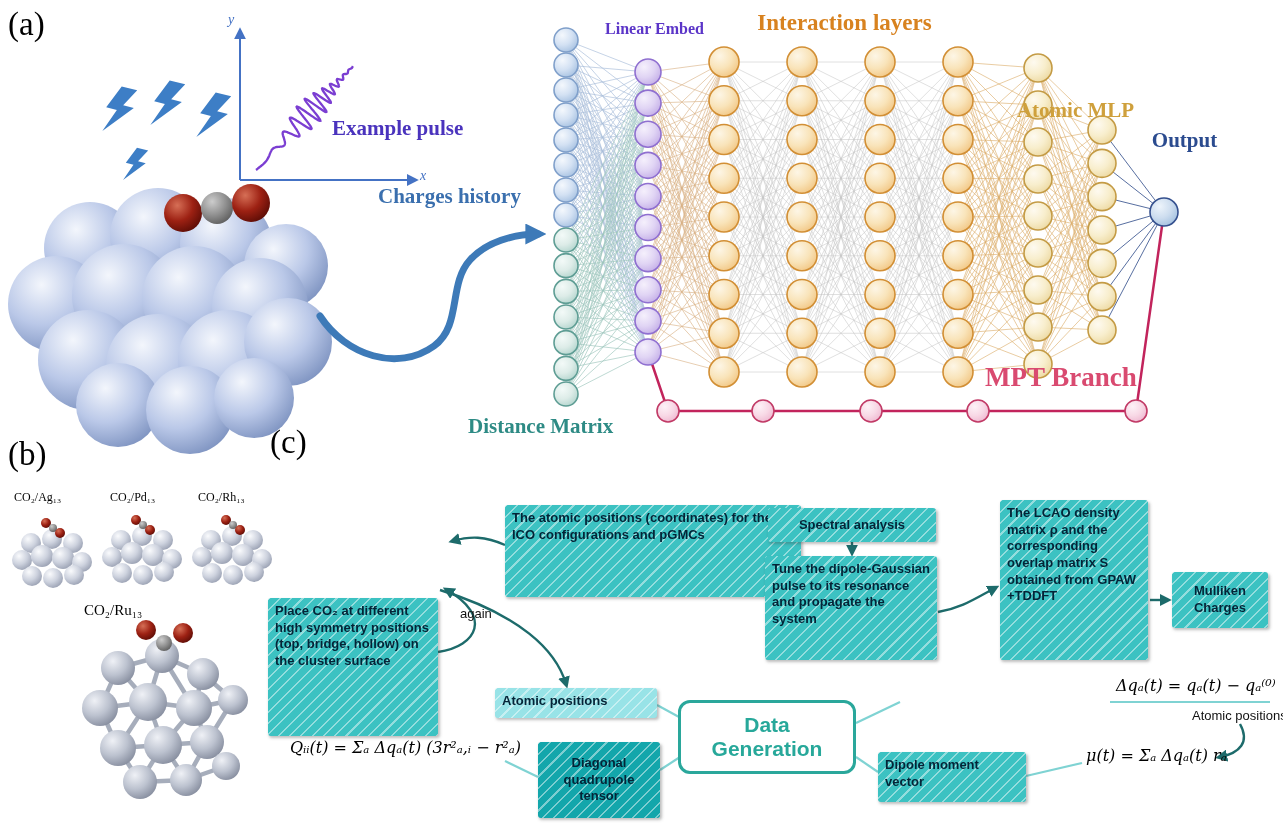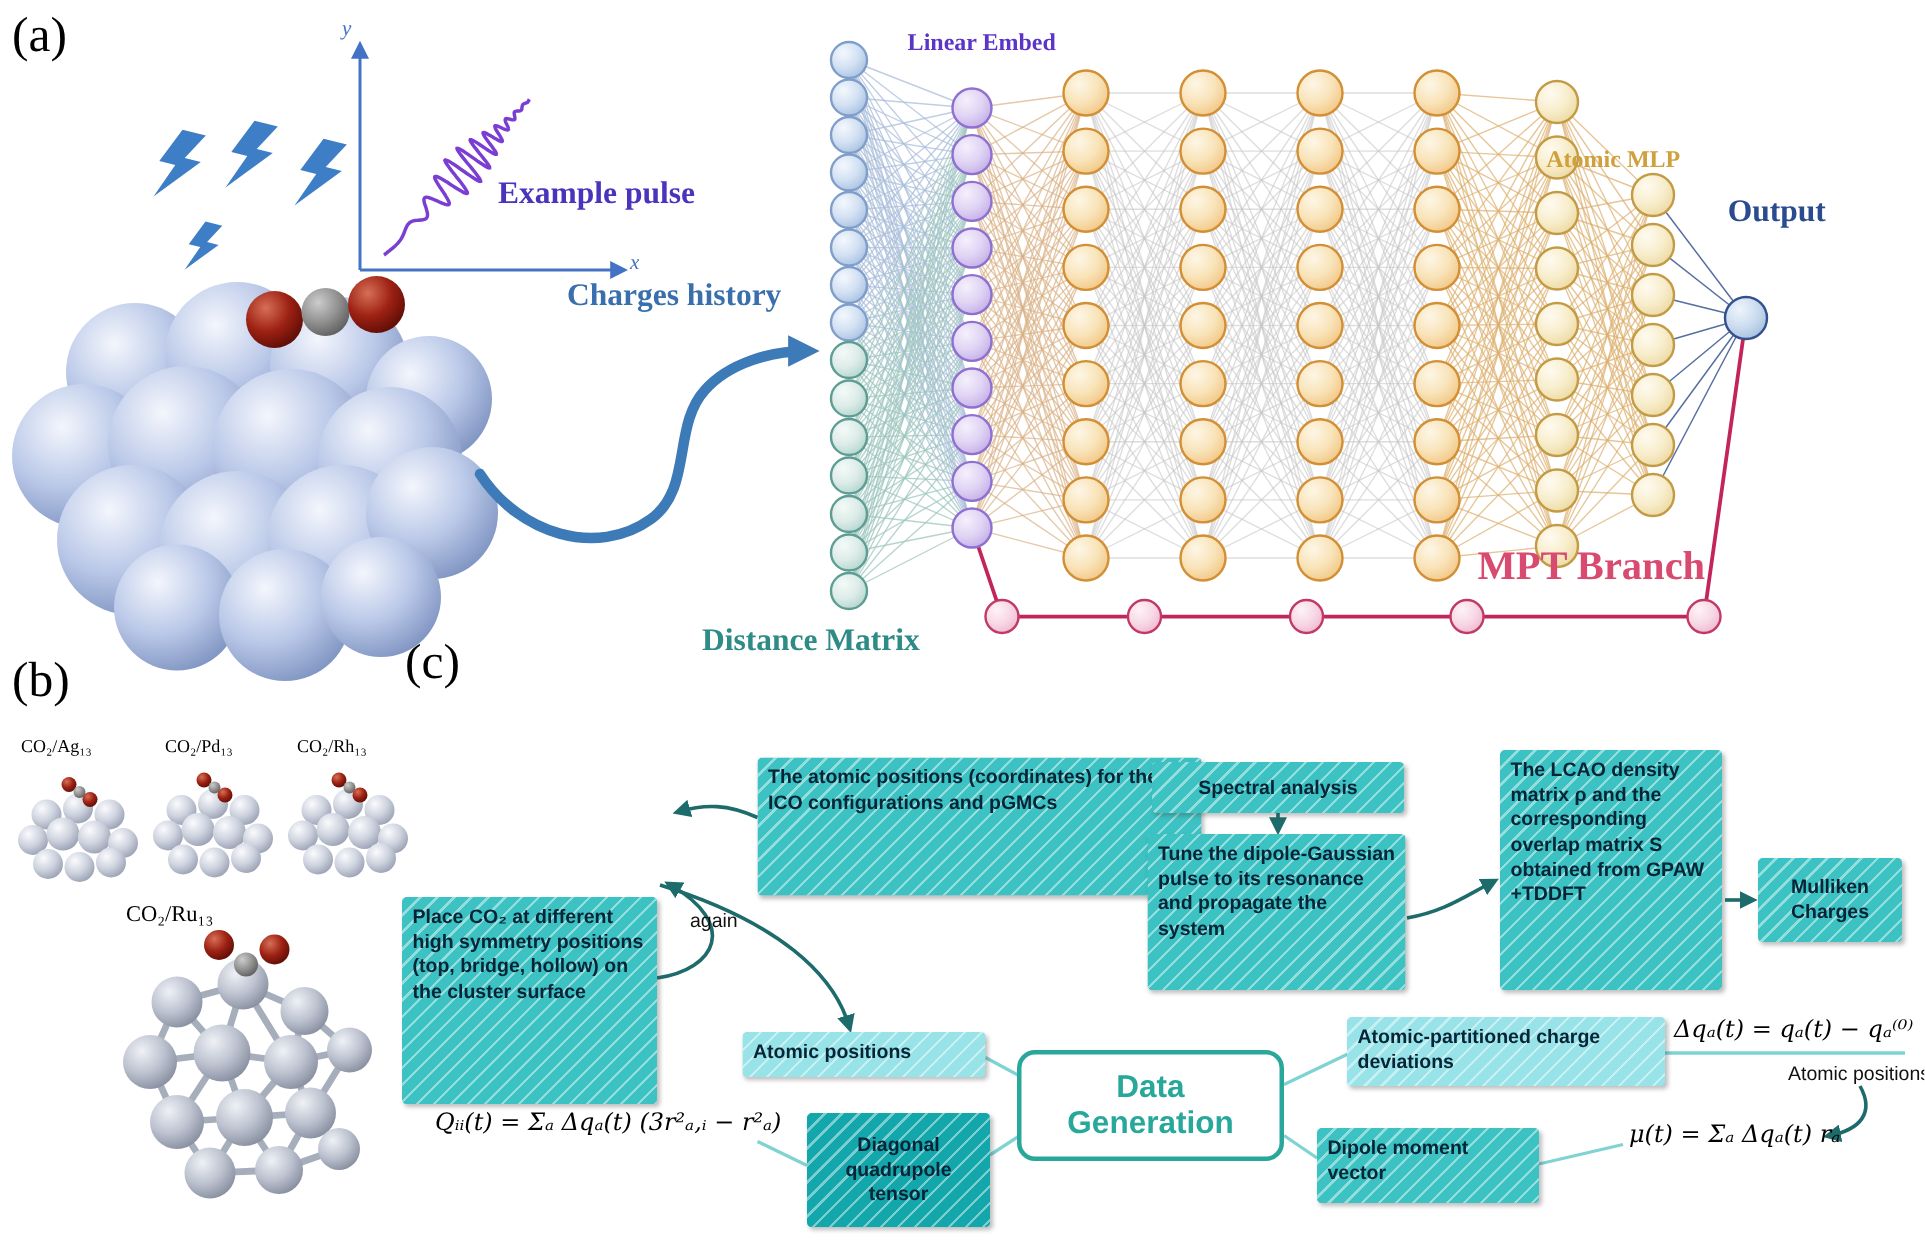--- a/index.html
+++ b/index.html
@@ -968,21 +968,22 @@
       <line x1="856" y1="757" x2="878" y2="772"></line>
       <line x1="1026" y1="776" x2="1082" y2="763"></line>
     </g>
   </svg>
 
   <div class="pletter" style="left:8px;top:6px">(a)</div>
   <div class="pletter" style="left:8px;top:436px">(b)</div>
   <div class="pletter" style="left:270px;top:424px">(c)</div>
 
   <div class="slabel centered" style="left:592px;top:20px;width:125px;font-size:16px;color:#5b35c8">Linear Embed</div>
-  <div class="slabel centered" style="left:1003px;top:98px;width:145px;font-size:16px;color:#cfa03c">Atomic MLP</div>
+  <div class="slabel centered" style="left:742px;top:10px;width:205px;font-size:23px;color:#d8821f">Interaction layers</div>
+  <div class="slabel centered" style="left:1003px;top:98px;width:145px;font-size:21px;color:#cfa03c">Atomic MLP</div>
   <div class="slabel centered" style="left:1142px;top:128px;width:85px;font-size:21px;color:#2b4b8f">Output</div>
   <div class="slabel" style="left:332px;top:116px;font-size:21px;color:#4a33bd">Example pulse</div>
   <div class="slabel" style="left:378px;top:184px;font-size:21px;color:#3a6fae">Charges history</div>
   <div class="slabel" style="left:468px;top:414px;font-size:21px;color:#2e8b85">Distance Matrix</div>
   <div class="slabel" style="left:985px;top:362px;font-size:27px;color:#d94a70">MPT Branch</div>
   <div class="slabel" style="left:228px;top:12px;font-size:14px;font-style:italic;color:#4472c4;font-weight:normal">y</div>
   <div class="slabel" style="left:420px;top:168px;font-size:14px;font-style:italic;color:#4472c4;font-weight:normal">x</div>
 
   <div class="blabel" style="left:14px;top:490px">CO₂/Ag₁₃</div>
   <div class="blabel" style="left:110px;top:490px">CO₂/Pd₁₃</div>
@@ -990,21 +991,20 @@
   <div class="blabel" style="left:84px;top:602px;font-size:15px">CO₂/Ru₁₃</div>
 
   <div class="cbox teal" style="left:505px;top:505px;width:296px;height:92px">The atomic positions (coordinates) for the ICO configurations and pGMCs</div>
   <div class="cbox teal flexc" style="left:768px;top:508px;width:168px;height:34px">Spectral analysis</div>
   <div class="cbox teal" style="left:765px;top:556px;width:172px;height:104px">Tune the dipole-Gaussian pulse to its resonance and propagate the system</div>
   <div class="cbox teal" style="left:1000px;top:500px;width:148px;height:160px">The LCAO density matrix ρ and the corresponding overlap matrix S obtained from GPAW +TDDFT</div>
   <div class="cbox teal flexc" style="left:1172px;top:572px;width:96px;height:56px">Mulliken Charges</div>
   <div class="cbox teal" style="left:268px;top:598px;width:170px;height:138px">Place CO₂ at different high symmetry positions (top, bridge, hollow) on the cluster surface</div>
   <div class="cbox lightteal" style="left:495px;top:688px;width:162px;height:30px">Atomic positions</div>
   <div id="datagen" style="left:678px;top:700px;width:178px;height:74px">Data Generation</div>
-  <div class="cbox lightteal" style="left:898px;top:678px;width:212px;height:46px">Atomic-partitioned charge deviations</div>
   <div class="cbox darkteal flexc" style="left:538px;top:742px;width:122px;height:76px">Diagonal quadrupole tensor</div>
   <div class="cbox teal" style="left:878px;top:752px;width:148px;height:50px">Dipole moment vector</div>
 
   <div class="note" style="left:460px;top:606px">again</div>
   <div class="eq" style="left:1116px;top:676px">Δqₐ(t) = qₐ(t) − qₐ⁽⁰⁾</div>
   <div class="note" style="left:1192px;top:708px">Atomic positions</div>
   <div class="eq" style="left:290px;top:738px">Qᵢᵢ(t) = Σₐ Δqₐ(t) (3r²ₐ,ᵢ − r²ₐ)</div>
   <div class="eq" style="left:1086px;top:746px">μ(t) = Σₐ Δqₐ(t) rₐ</div>
 
 </div>

